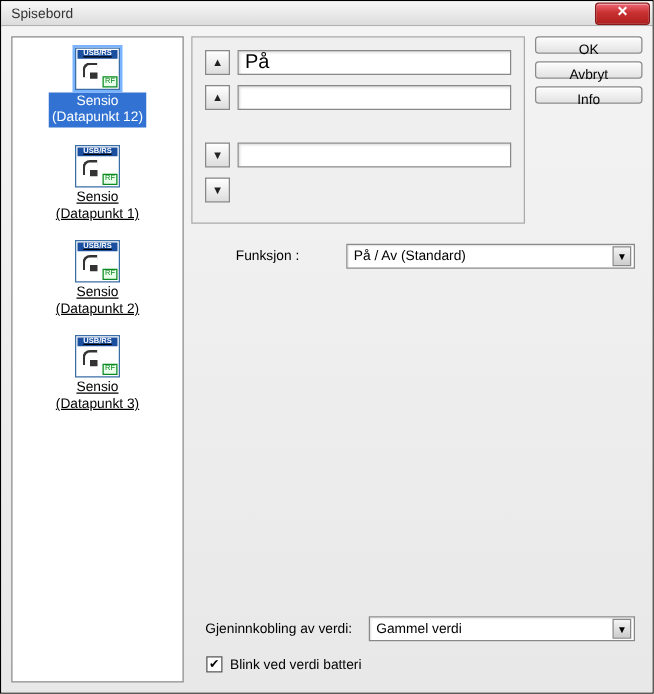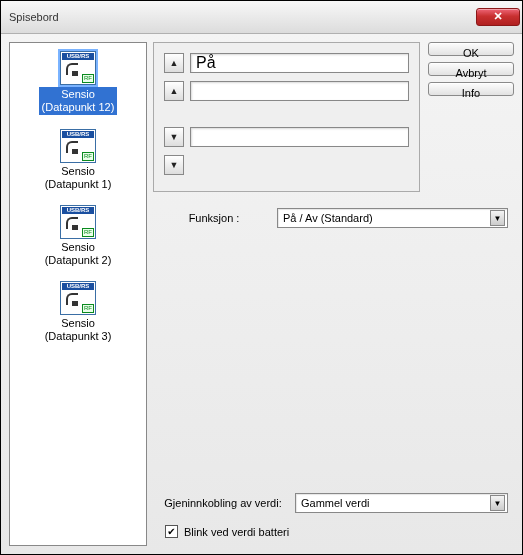--- a/index.html
+++ b/index.html
@@ -12,21 +12,21 @@
     overflow: hidden;
   }
   .window {
     width: 523px; height: 555px;
     background: linear-gradient(#f7f7f7,#e4e4e4);
     border: 1px solid #000;
     display: flex; flex-direction: column;
     box-shadow: 0 0 6px rgba(0,0,0,.4);
   }
   .titlebar {
-    height: 33px;
+    height: 20px;
     background: linear-gradient(#f8f8f8,#dcdcdc);
     border-bottom: 1px solid #b0b0b0;
     display: flex; align-items: center;
     padding: 0 2px 0 8px;
   }
   .titlebar .title { flex: 1; color: #333; }
   .close-btn {
     width: 44px; height: 18px;
     background: linear-gradient(#e67, #c83030 45%, #b02020);
     border: 1px solid #8a1818;
@@ -42,20 +42,21 @@
   
   .left-panel {
     width: 148px;
     background: #fff;
     border: 1px solid #888;
     box-shadow: inset 1px 1px 0 #fff;
     padding: 6px 4px;
     display: flex; flex-direction: column;
     align-items: center;
     gap: 10px;
+    text-decoration: underline;
   }
   .device {
     width: 100%;
     text-align: center;
     padding: 2px 0;
     cursor: default;
   }
   .device .ico {
     width: 36px; height: 34px;
     margin: 0 auto 2px;

